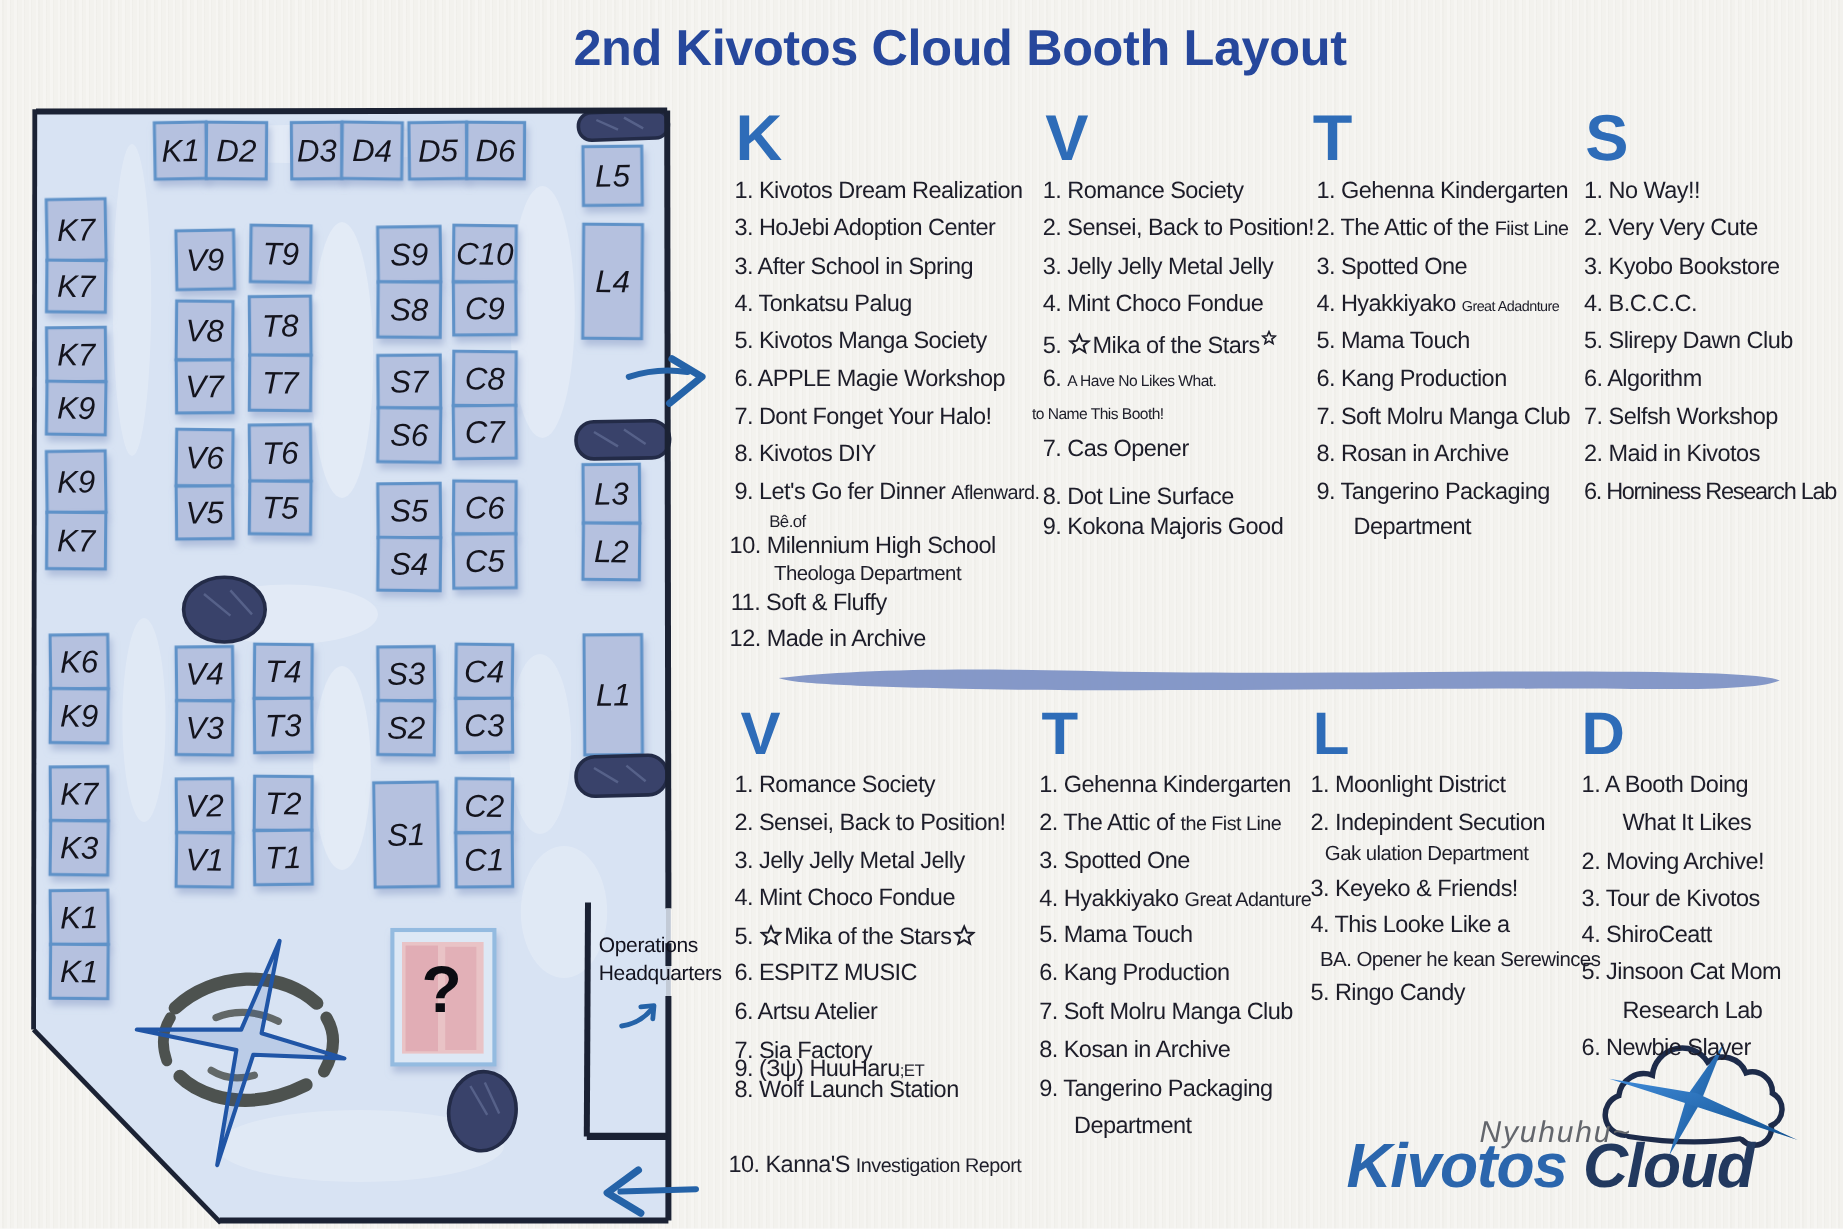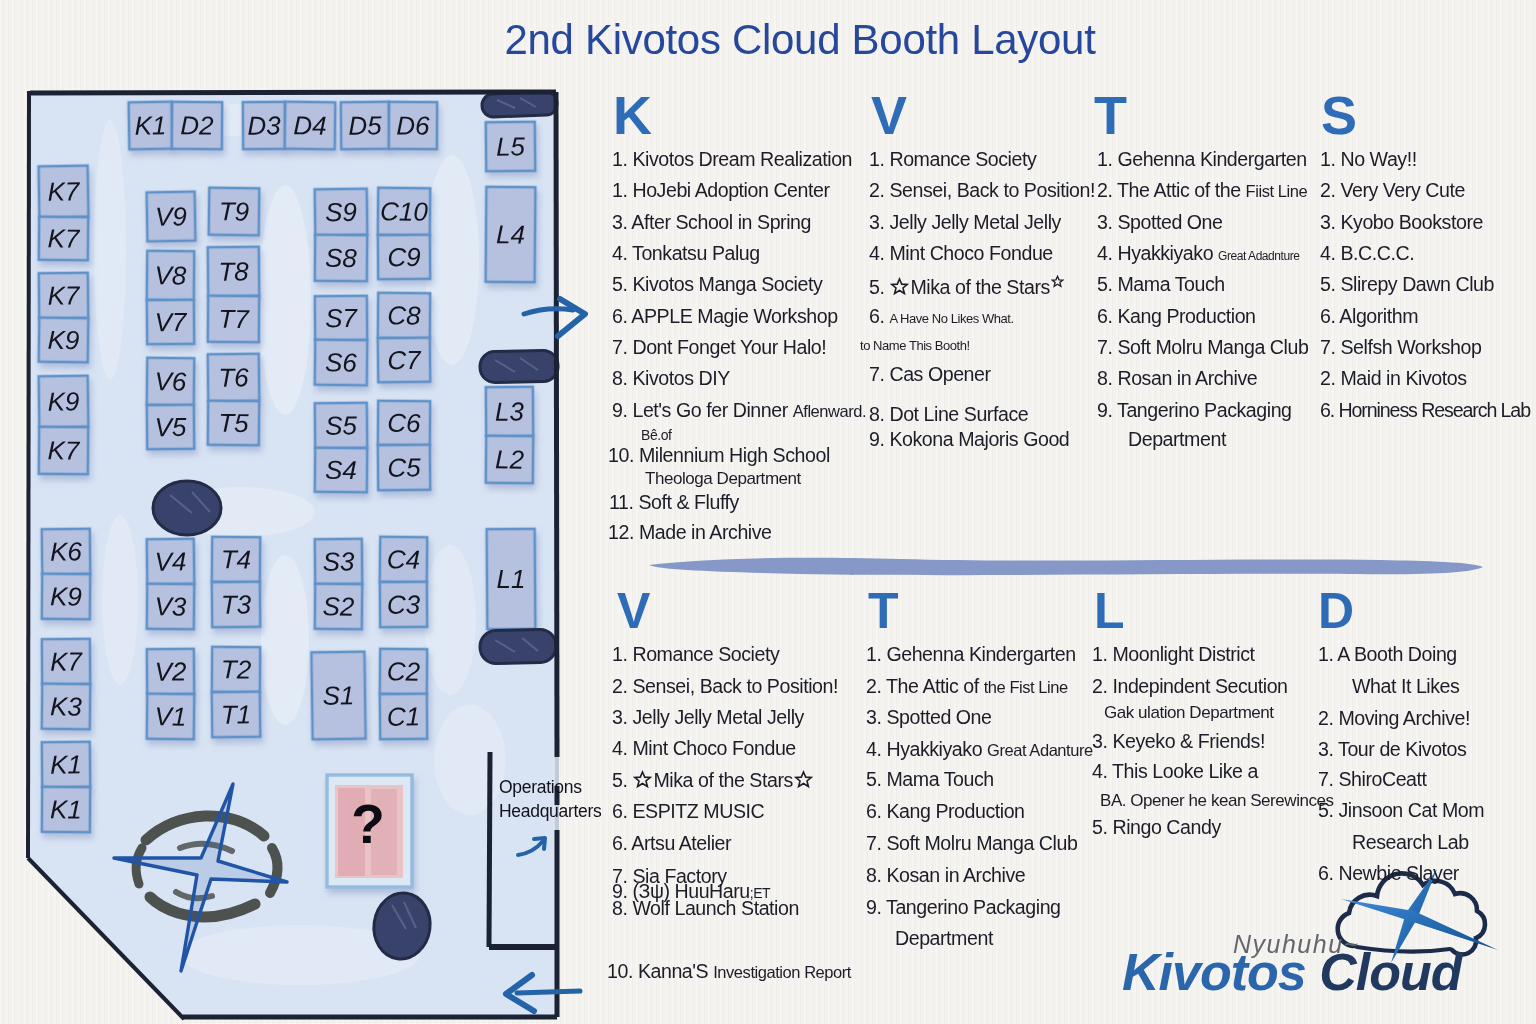--- a/index.html
+++ b/index.html
@@ -1,19 +1,19 @@
 <!DOCTYPE html>
 <html><head><meta charset="utf-8">
 <style>
 html,body{margin:0;padding:0;}
 #page{position:relative;width:1536px;height:1024px;overflow:hidden;
  background:#f3f2ee;
  background-image:repeating-linear-gradient(90deg, rgba(255,255,255,.25) 0 2px, rgba(190,188,180,.06) 2px 3px, rgba(255,255,255,0) 3px 6px);
  font-family:"Liberation Sans",sans-serif;}
-.title{position:absolute;left:800px;top:16px;transform:translateX(-50%);font-size:42px;font-weight:normal;color:#26479c;white-space:nowrap;letter-spacing:-0.3px;text-align:right;}
+.title{position:absolute;left:800px;top:16px;transform:translateX(-50%);font-size:42px;font-weight:bold;color:#26479c;white-space:nowrap;letter-spacing:-0.3px;text-align:right;}
 .hdr{position:absolute;font-weight:bold;color:#2e6cb8;font-size:54px;line-height:1;}
 .hdr2{position:absolute;font-weight:bold;color:#2e6cb8;font-size:50px;line-height:1;}
 .li{position:absolute;font-size:19.6px;letter-spacing:-0.45px;color:#1d1d29;white-space:nowrap;line-height:1;}
 .sm{font-size:16.5px;}
 .sm2{font-size:14px;}
 .sm3{font-size:17px;}
 .sm4{font-size:13px;}
 .star{vertical-align:-2px;margin:0 1px;}
 .star2{vertical-align:6px;margin:0 1px;}
 .blabel{font-family:"Liberation Sans",sans-serif;font-style:italic;font-size:26px;fill:#14141d;}
@@ -458,21 +458,21 @@
 <div class="hdr2" style="left:617px;top:586px">V</div>
 
 <div class="hdr2" style="left:868px;top:586px">T</div>
 
 <div class="hdr2" style="left:1094px;top:586px">L</div>
 
 <div class="hdr2" style="left:1318px;top:586px">D</div>
 
 <div class="li" style="left:612px;top:150px">1. Kivotos Dream Realization</div>
 
-<div class="li" style="left:612px;top:181px">1. HoJebi Adoption Center</div>
+<div class="li" style="left:612px;top:181px">3. HoJebi Adoption Center</div>
 
 <div class="li" style="left:612px;top:213px">3. After School in Spring</div>
 
 <div class="li" style="left:612px;top:244px">4. Tonkatsu Palug</div>
 
 <div class="li" style="left:612px;top:275px">5. Kivotos Manga Society</div>
 
 <div class="li" style="left:612px;top:307px">6. APPLE Magie Workshop</div>
 
 <div class="li" style="left:612px;top:338px">7. Dont Fonget Your Halo!</div>
@@ -614,21 +614,21 @@
 <div class="li" style="left:1092px;top:818px">5. Ringo Candy</div>
 
 <div class="li" style="left:1318px;top:645px">1. A Booth Doing</div>
 
 <div class="li" style="left:1352px;top:677px"><span>What It Likes</span></div>
 
 <div class="li" style="left:1318px;top:709px">2. Moving Archive!</div>
 
 <div class="li" style="left:1318px;top:740px">3. Tour de Kivotos</div>
 
-<div class="li" style="left:1318px;top:770px">7. ShiroCeatt</div>
+<div class="li" style="left:1318px;top:770px">4. ShiroCeatt</div>
 
 <div class="li" style="left:1318px;top:801px">5. Jinsoon Cat Mom</div>
 
 <div class="li" style="left:1352px;top:833px"><span>Research Lab</span></div>
 
 <div class="li" style="left:1318px;top:864px">6. Newbie Slayer</div>
 
 <div class="ops" style="left:499px;top:777px">Operations</div>
 <div class="ops" style="left:499px;top:801px">Headquarters</div>
 

